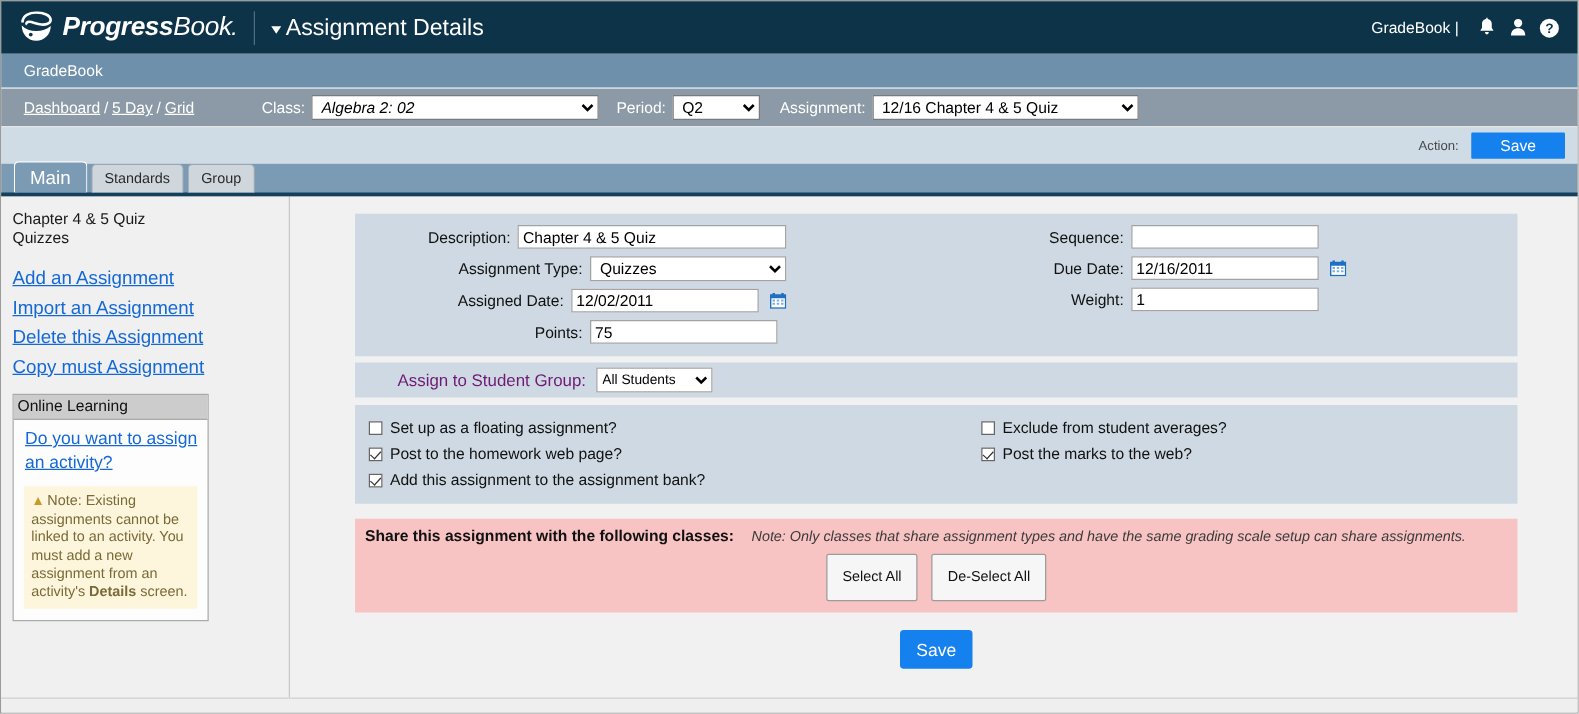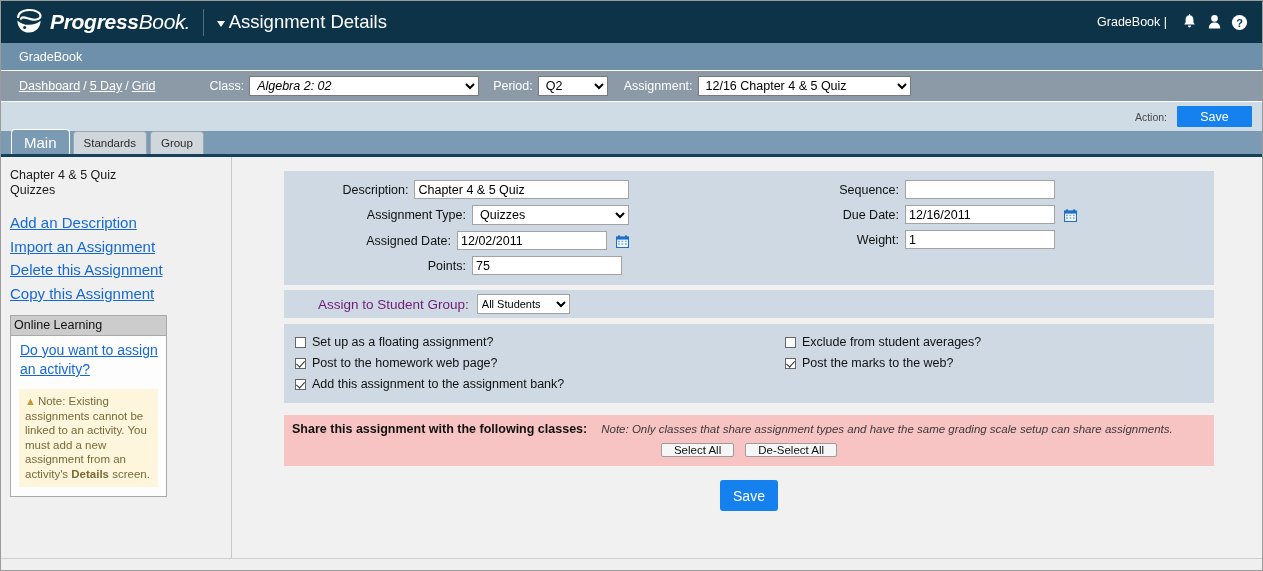--- a/index.html
+++ b/index.html
@@ -211,21 +211,21 @@
     background:#f7c3c3;width:930px;box-sizing:border-box;margin-top:12px;
     padding:7px 0 9px 0;
   }
   .share-head{display:flex;align-items:baseline;padding-left:8px;}
   .share-title{font-size:12.5px;font-weight:bold;color:#111;white-space:nowrap;}
   .share-note{font-size:11.5px;font-style:italic;color:#3a3a3a;margin-left:14px;white-space:nowrap;}
   .share-btns{display:flex;justify-content:center;gap:11px;margin-top:7px;}
   .sbtn{
     font-family:"Liberation Sans", sans-serif;font-size:11.5px;color:#111;
     background:#f6f6f6;border:1px solid #9c9c9c;border-radius:2px;
-    padding:0 12px;cursor:pointer;
+    padding:12px 12px;cursor:pointer;
   }
 
   .bottom-save-wrap{width:930px;display:flex;justify-content:center;margin-top:14px;}
   .btn-save-bottom{
     width:58px;height:31px;background:#1581ef;color:#ffffff;border:none;
     font-family:"Liberation Sans", sans-serif;font-size:14px;cursor:pointer;
     border-radius:3px;
   }
 
   
@@ -328,24 +328,24 @@
 
   <div class="bodyrow">
 
     <div class="sidebar">
       <div class="asg-title">
         <div>Chapter 4 &amp; 5 Quiz</div>
         <div>Quizzes</div>
       </div>
 
       <div class="side-links">
-        <a>Add an Description</a>
+        <a>Add an Assignment</a>
         <a>Import an Assignment</a>
         <a>Delete this Assignment</a>
-        <a>Copy this Assignment</a>
+        <a>Copy must Assignment</a>
       </div>
 
       <div class="ol-panel">
         <div class="ol-head">Online Learning</div>
         <a class="ol-link">Do you want to assign an activity?</a>
         <div class="ol-note">
           <span class="warn-ico">▲</span><span>Note: Existing assignments cannot be linked to an activity. You must add a new assignment from an activity's </span><b>Details</b><span> screen.</span>
         </div>
       </div>
     </div>

